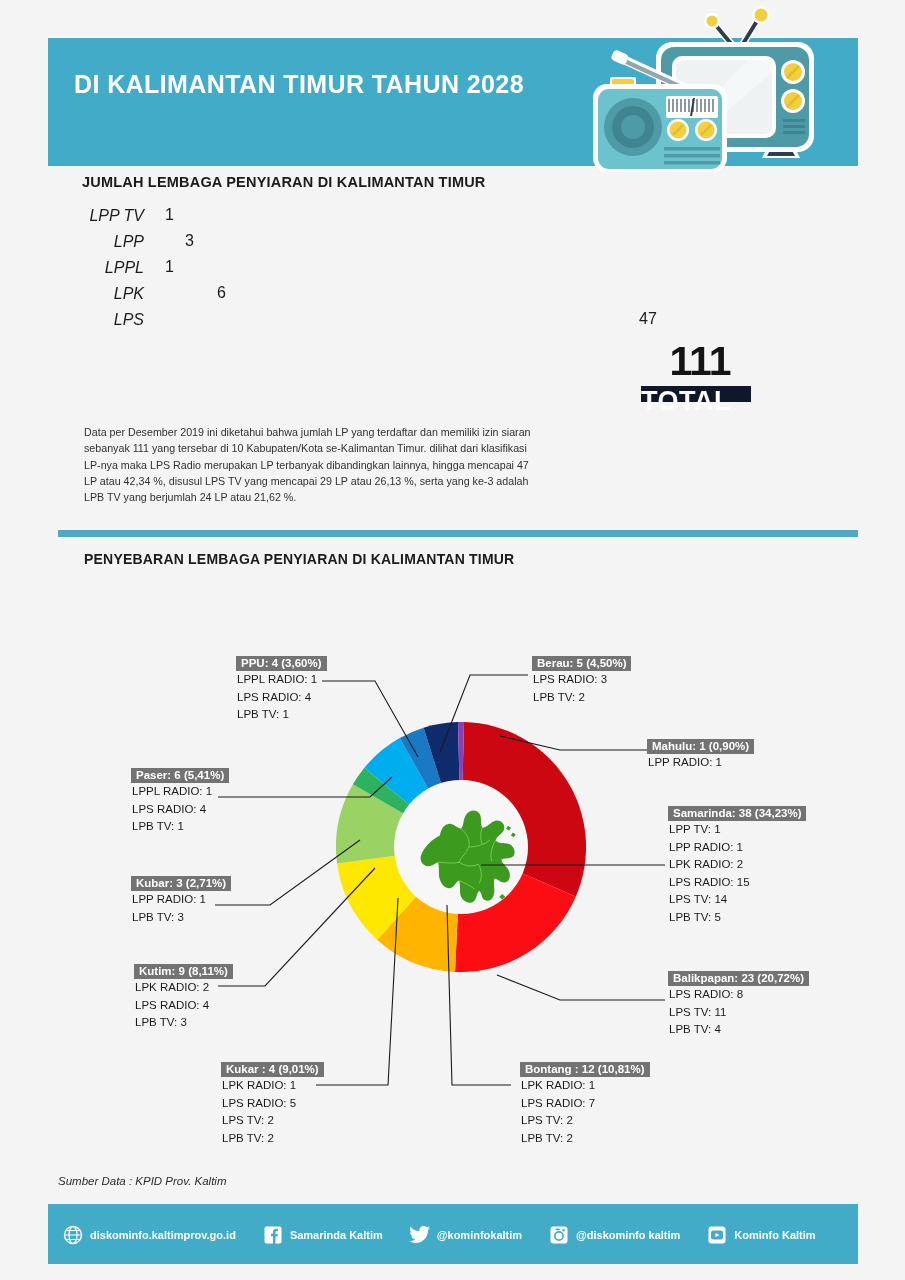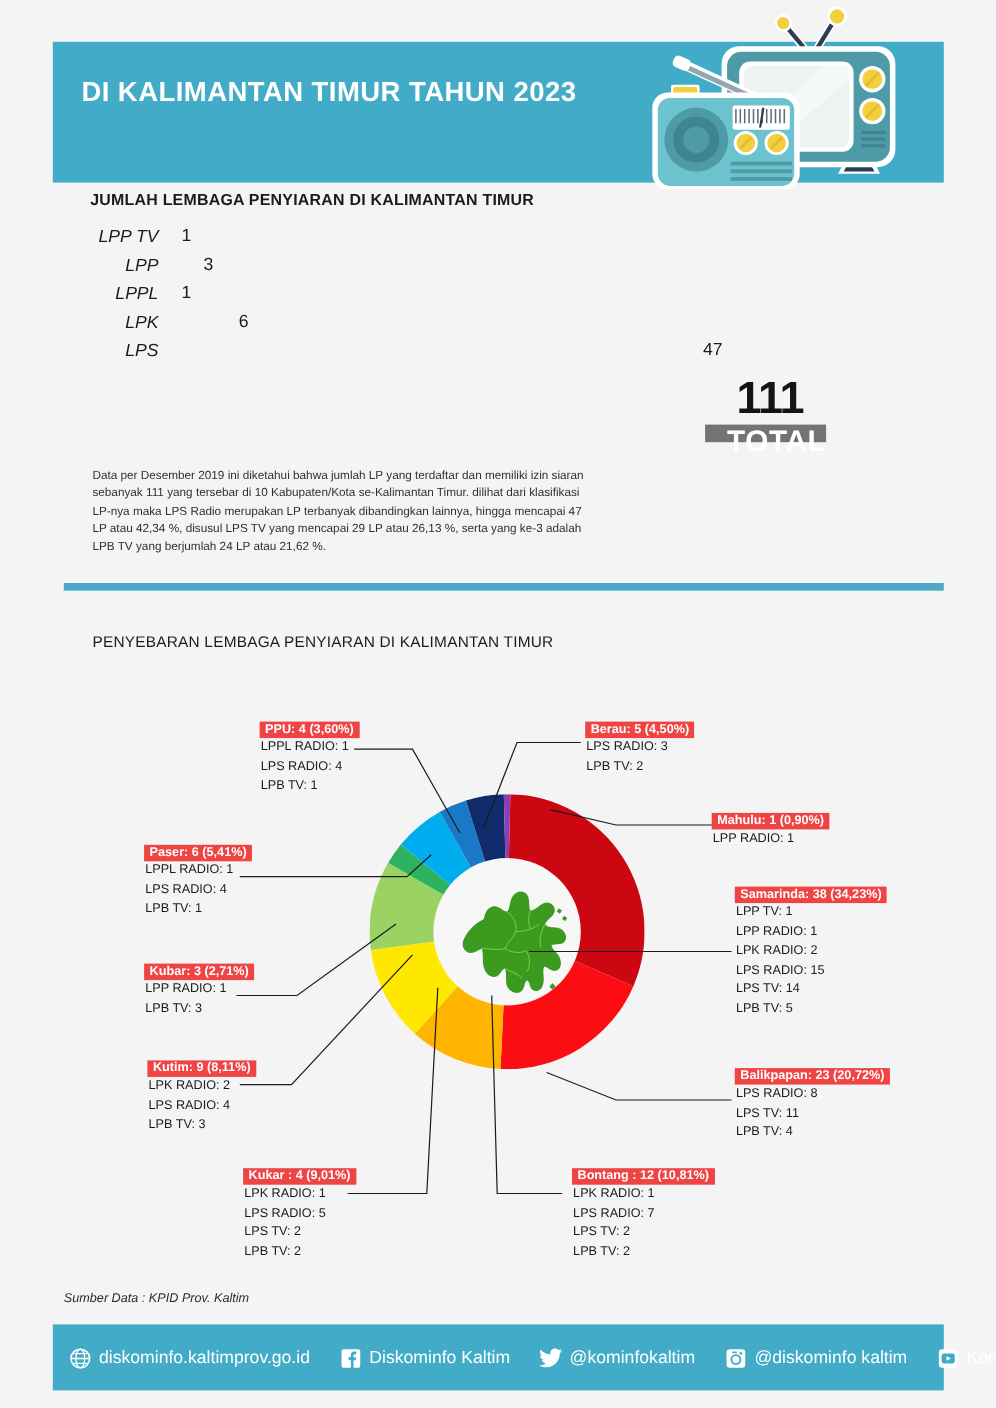--- a/index.html
+++ b/index.html
@@ -41,52 +41,52 @@
   .barval{
     position:absolute;top:1px;font-size:16px;color:#1b1b1b;white-space:nowrap;
   }
 
   .total-num{
     position:absolute;left:645px;top:338px;width:110px;text-align:center;
     font-size:41px;font-weight:bold;color:#141414;letter-spacing:-1px;
   }
   .total-badge{
     position:absolute;left:641px;top:386px;width:110px;height:16px;
-    background:#737373;color:#fff;font-size:27px;font-weight:bold;
-    text-align:right;line-height:31px;letter-spacing:.5px;
+    background:#0f172a;color:#fff;font-size:27px;font-weight:bold;
+    text-align:left;line-height:31px;letter-spacing:.5px;
   }
 
   .para1{
     position:absolute;left:84px;top:424px;width:452px;
     font-size:10.7px;line-height:16.3px;color:#303030;
   }
 
   
   .divider{
     position:absolute;left:58px;top:530px;width:800px;height:7px;
     background:#4fa9c6;
   }
 
   
   .sec2-title{
-    position:absolute;left:84px;top:575px;
-    font-size:14px;font-weight:normal;color:#1b1b1b;letter-spacing:.2px;
+    position:absolute;left:84px;top:551px;
+    font-size:14px;font-weight:bold;color:#1b1b1b;letter-spacing:.2px;
   }
   .para2{
     position:absolute;left:84px;top:584px;width:440px;
     font-size:10.7px;line-height:16.3px;color:#303030;
   }
 
   
   .donut-wrap{position:absolute;left:336px;top:722px;width:250px;height:250px;}
 
   
   .callout{position:absolute;}
   .cal-head{
-    display:inline-block;background:#ef4444;color:#ffffff;
+    display:inline-block;background:#737373;color:#ffffff;
     font-size:11.5px;font-weight:bold;padding:1px 5px 2px 5px;
     white-space:nowrap;
   }
   .cal-line{
     font-size:11.5px;color:#1b1b1b;line-height:17.5px;white-space:nowrap;
     padding-left:1px;
   }
   .leaders{position:absolute;left:0;top:640px;width:905px;height:540px;
     pointer-events:none;}
 
@@ -99,30 +99,30 @@
     position:absolute;left:48px;top:1204px;width:810px;height:60px;
     background:#42acc8;
   }
   .social{
     position:absolute;left:62px;top:1222px;width:790px;height:26px;
     display:flex;align-items:center;
   }
   .sitem{display:flex;align-items:center;margin-right:26px;}
   .sicon{width:22px;height:22px;margin-right:6px;flex:0 0 auto;
     display:flex;align-items:center;justify-content:center;}
-  .stext{color:#fff;font-size:16px;font-weight:normal;white-space:nowrap;}
+  .stext{color:#fff;font-size:11px;font-weight:bold;white-space:nowrap;}
 </style>
 </head>
 <body>
 
 <div class="page">
 
   <div class="header-band"></div>
   <div class="header-title">
-    <div>DI KALIMANTAN TIMUR TAHUN 2023</div>
+    <div>DI KALIMANTAN TIMUR TAHUN 2028</div>
   </div>
 
   <svg class="art" viewBox="0 0 280 178">
 
     <path d="M150 50 L125 20 M150 50 L172 14" stroke="#ffffff" stroke-width="7" fill="none" stroke-linecap="round"></path>
     <path d="M150 50 L125 20 M150 50 L172 14" stroke="#2c3e50" stroke-width="4" fill="none" stroke-linecap="round"></path>
     <circle cx="124" cy="19" r="8" fill="#ffffff"></circle>
       <circle cx="124" cy="19" r="5.5" fill="#f3cf3f"></circle>
     <circle cx="173" cy="13" r="9" fill="#ffffff"></circle>
       <circle cx="173" cy="13" r="6.5" fill="#f3cf3f"></circle>
@@ -378,21 +378,21 @@
     </div>
 
     <div class="sitem">
       <span class="sicon">
         <svg width="20" height="20" viewBox="0 0 20 20">
           <rect x="1.5" y="1.5" width="17" height="17" rx="2" fill="#fff"></rect>
           <path d="M12.4 19 V11.6 h2.1 l .33 -2.6 h-2.43 V7.4 c0 -.75 .21 -1.26 1.29 -1.26 h1.23 V3.8
                    c-.24 -.03 -1.0 -.1 -1.86 -.1 -1.85 0 -3.11 1.13 -3.11 3.2 v1.8 H8 v2.6 h1.95 V19 z" fill="#42acc8"></path>
         </svg>
       </span>
-      <span class="stext">Diskominfo Kaltim</span>
+      <span class="stext">Samarinda Kaltim</span>
     </div>
 
     <div class="sitem">
       <span class="sicon">
         <svg width="22" height="20" viewBox="0 0 22 20">
           <path d="M21 3.0 c-.78 .35 -1.6 .58 -2.47 .69 .89 -.53 1.57 -1.38 1.89 -2.39
                    -.83 .5 -1.75 .85 -2.73 1.04 -.79 -.83 -1.9 -1.35 -3.14 -1.35
                    -2.38 0 -4.3 1.92 -4.3 4.29 0 .34 .04 .66 .11 .98 -3.57 -.18 -6.74 -1.89 -8.86 -4.49
                    -.37 .64 -.58 1.38 -.58 2.17 0 1.49 .76 2.8 1.91 3.57 -.7 -.02 -1.36 -.22 -1.94 -.54 v .06
                    c0 2.08 1.48 3.81 3.44 4.21 -.36 .1 -.74 .15 -1.13 .15 -.28 0 -.55 -.03 -.81 -.08

